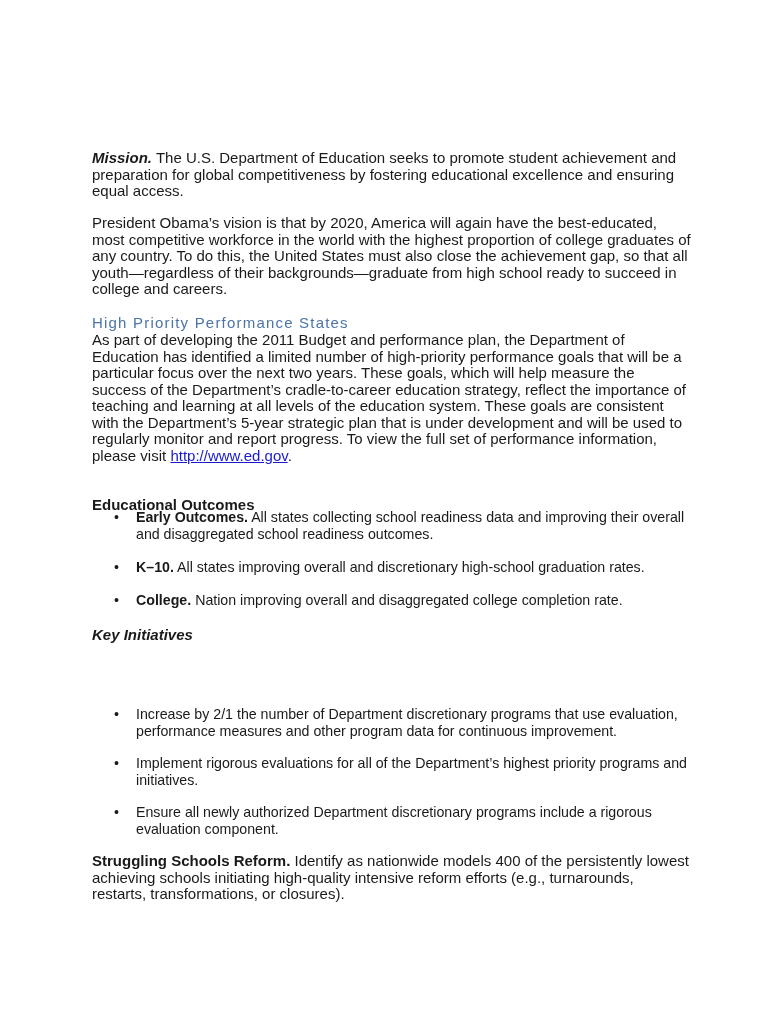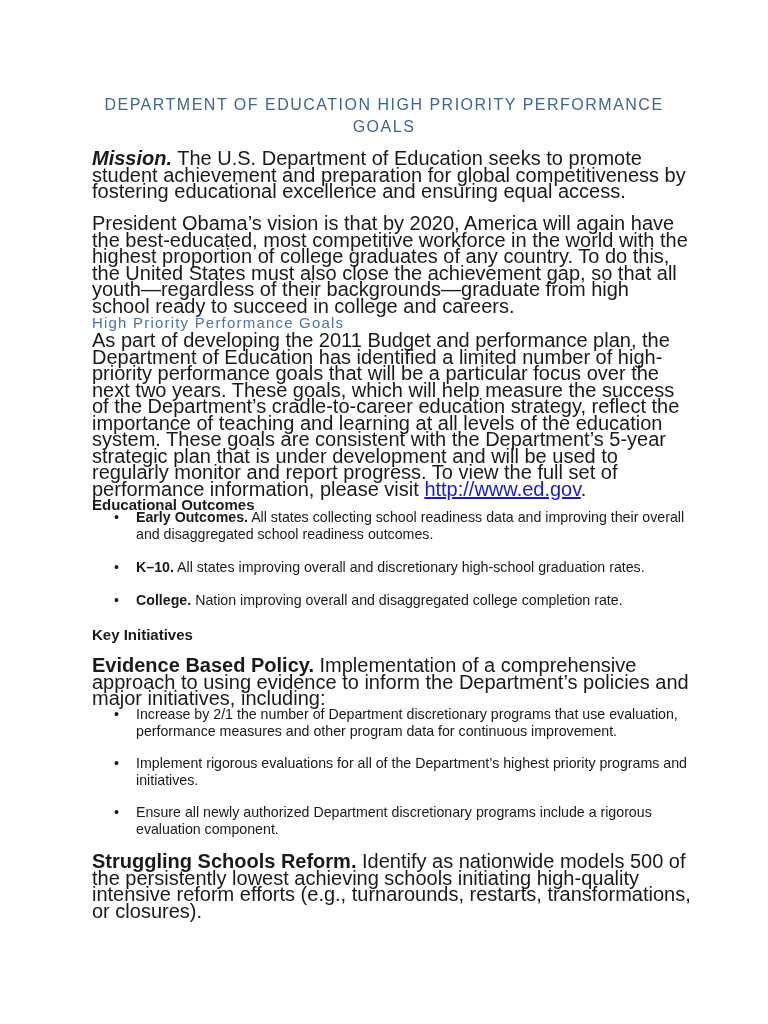--- a/index.html
+++ b/index.html
@@ -6,79 +6,75 @@
   body {
     width: 768px; height: 1024px; background: #ffffff; overflow: hidden;
     font-family: "Liberation Sans", sans-serif; color: #1a1a1a;
   }
   .page { position: relative; width: 768px; height: 1024px; }
   .title {
     position: absolute; left: 80px; width: 608px; top: 94px;
     text-align: center; color: #3d6597; font-size: 16px; letter-spacing: 1.5px;
     line-height: 22px; font-weight: normal;
   }
-  .block { position: absolute; left: 92px; width: 600px; font-size: 20px; line-height: 16.5px; }
+  .block { position: absolute; left: 92px; width: 600px; font-size: 15px; line-height: 16.5px; }
   .h2 {
     position: absolute; left: 92px; color: #4c74a6; font-size: 15px; letter-spacing: 1.2px;
   }
   .h3 { position: absolute; left: 92px; font-weight: bold; font-size: 15px; }
   b { font-weight: bold; }
   a.link { color: #1a1acc; text-decoration: underline; }
   .bullet { position: absolute; left: 92px; width: 600px; font-size: 14.2px; line-height: 16.5px; }
   .bullet .dot { position: absolute; left: 22px; top: 0; }
   .bullet .txt { position: absolute; left: 44px; width: 560px; }
 </style>
 </head>
 <body>
 
 <div class="page">
-  <div class="title">DEPARTMENT OF EDUCATION HIGH PRIORITY PERFORMANCE GOALS</div>
 
   <div class="block" style="top:150px;">
     <b><i>Mission.</i></b><span> The U.S. Department of Education seeks to promote student achievement and preparation for global competitiveness by fostering educational excellence and ensuring equal access.</span>
   </div>
 
   <div class="block" style="top:215px;">President Obama’s vision is that by 2020, America will again have the best-educated, most competitive workforce in the world with the highest proportion of college graduates of any country. To do this, the United States must also close the achievement gap, so that all youth—regardless of their backgrounds—graduate from high school ready to succeed in college and careers.</div>
 
-  <div class="h2" style="top:314px;">High Priority Performance Goals</div>
+  <div class="h2" style="top:314px;">High Priority Performance States</div>
 
   <div class="block" style="top:332px;">
     <span>As part of developing the 2011 Budget and performance plan, the Department of Education has identified a limited number of high-priority performance goals that will be a particular focus over the next two years. These goals, which will help measure the success of the Department’s cradle-to-career education strategy, reflect the importance of teaching and learning at all levels of the education system. These goals are consistent with the Department’s 5-year strategic plan that is under development and will be used to regularly monitor and report progress. To view the full set of performance information, please visit </span><a class="link" href="#">http://www.ed.gov</a><span>.</span>
   </div>
 
   <div class="h3" style="top:496px;">Educational Outcomes</div>
 
   <div class="bullet" style="top:509px;">
     <span class="dot">•</span>
     <div class="txt"><b>Early Outcomes.</b><span> All states collecting school readiness data and improving their overall and disaggregated school readiness outcomes.</span></div>
   </div>
   <div class="bullet" style="top:559px;">
     <span class="dot">•</span>
     <div class="txt"><b>K–10.</b><span> All states improving overall and discretionary high-school graduation rates.</span></div>
   </div>
   <div class="bullet" style="top:592px;">
     <span class="dot">•</span>
     <div class="txt"><b>College.</b><span> Nation improving overall and disaggregated college completion rate.</span></div>
   </div>
 
-  <div class="h3" style="top:626px;">Key Initiatives</div>
+  <div class="h3" style="top:626px;font-style:italic;">Key Initiatives</div>
 
-  <div class="block" style="top:657px;">
-    <b>Evidence Based Policy.</b><span> Implementation of a comprehensive approach to using evidence to inform the Department’s policies and major initiatives, including:</span>
-  </div>
 
   <div class="bullet" style="top:706px;">
     <span class="dot">•</span>
     <div class="txt">Increase by 2/1 the number of Department discretionary programs that use evaluation, performance measures and other program data for continuous improvement.</div>
   </div>
   <div class="bullet" style="top:755px;">
     <span class="dot">•</span>
     <div class="txt">Implement rigorous evaluations for all of the Department’s highest priority programs and initiatives.</div>
   </div>
   <div class="bullet" style="top:804px;">
     <span class="dot">•</span>
     <div class="txt">Ensure all newly authorized Department discretionary programs include a rigorous evaluation component.</div>
   </div>
 
   <div class="block" style="top:853px;">
-    <b>Struggling Schools Reform.</b><span> Identify as nationwide models 500 of the persistently lowest achieving schools initiating high-quality intensive reform efforts (e.g., turnarounds, restarts, transformations, or closures).</span>
+    <b>Struggling Schools Reform.</b><span> Identify as nationwide models 400 of the persistently lowest achieving schools initiating high-quality intensive reform efforts (e.g., turnarounds, restarts, transformations, or closures).</span>
   </div>
 </div>
 
 </body></html>

